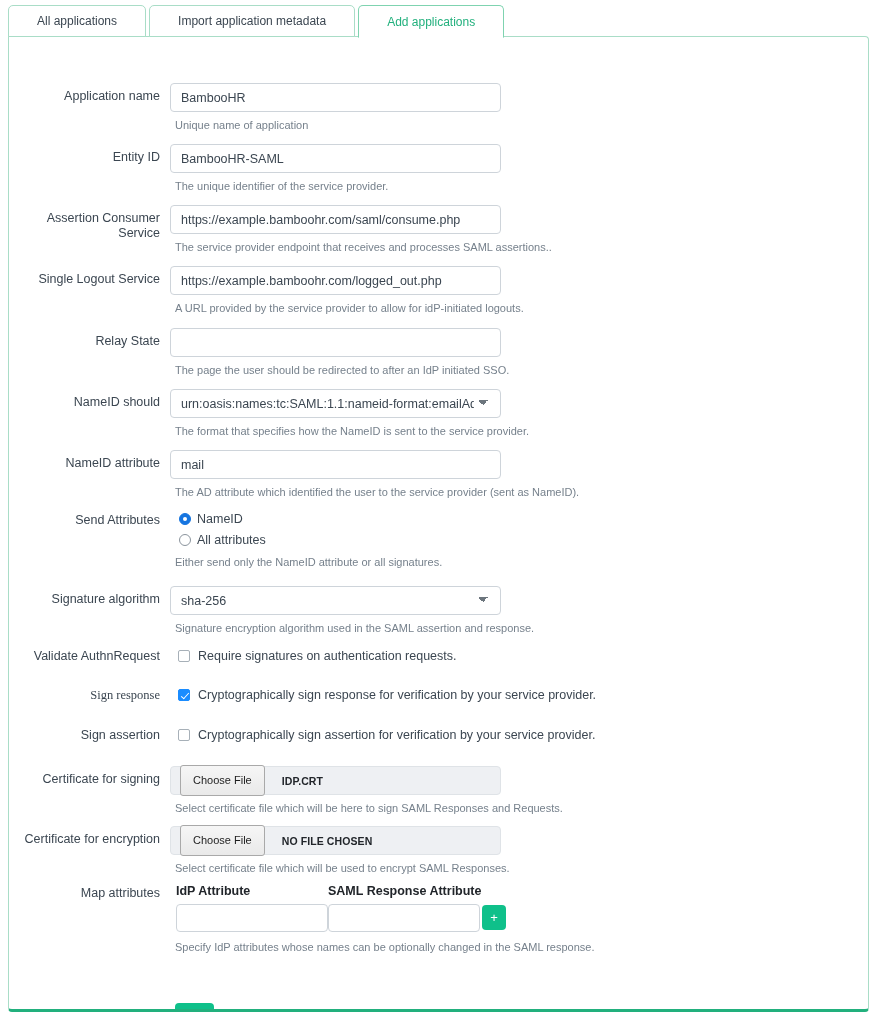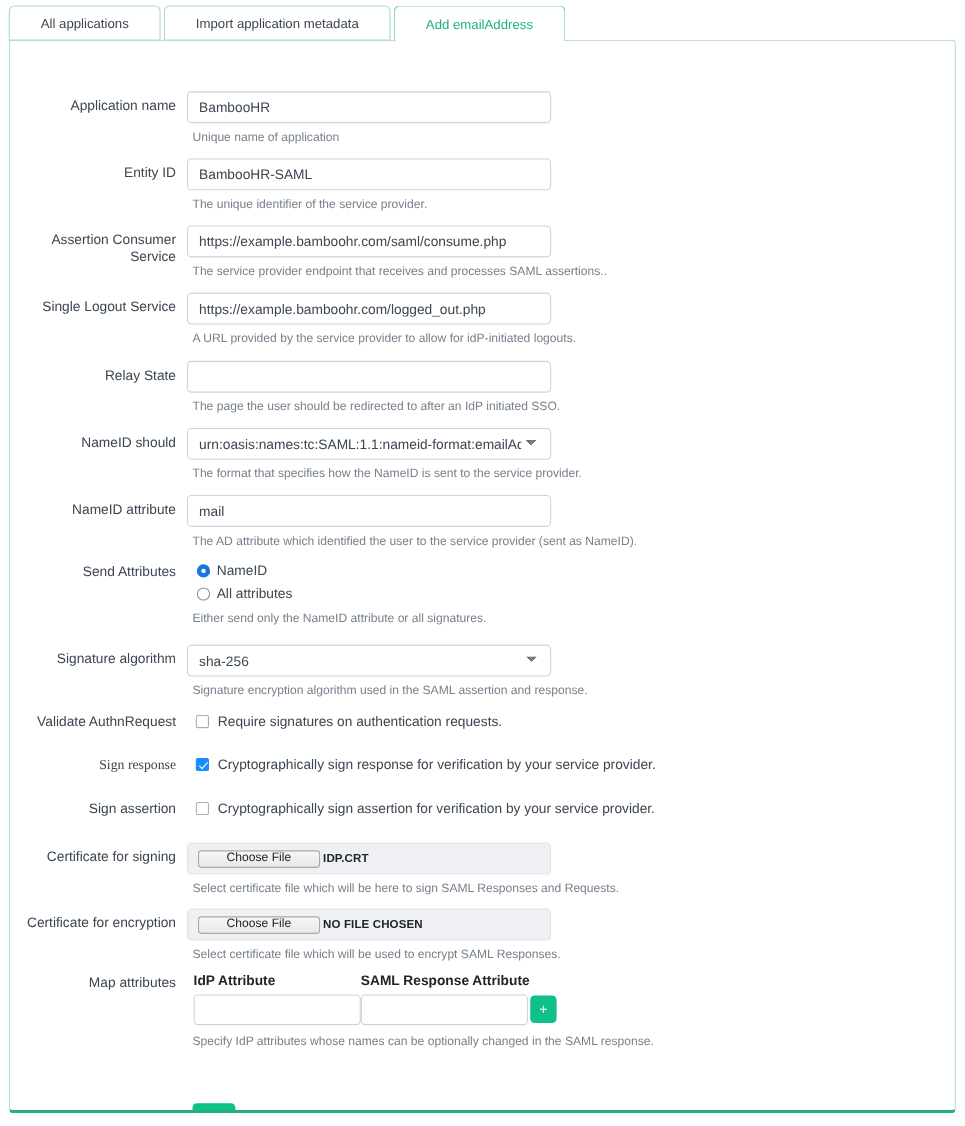--- a/index.html
+++ b/index.html
@@ -181,35 +181,35 @@
     height: 29px;
     background: #eef0f3;
     border: 1px solid #dfe3e7;
     border-radius: 4px;
     display: flex;
     align-items: center;
     padding-left: 9px;
     cursor: pointer;
   }
   .choosebtn {
-    height: 16px;
-    padding: 0 25px;
+    height: 31px;
+    padding: 0 12px;
     font-size: 11px;
     color: #1d1d1d;
     background: linear-gradient(#f6f6f6, #e9e9e9);
     border: 1px solid #a9a9a9;
     border-radius: 3px;
     display: flex;
     align-items: center;
     line-height: 1;
     font-family: "Liberation Sans", sans-serif;
     cursor: pointer;
   }
   .fname {
-    margin-left: 3px;
+    margin-left: 17px;
     font-size: 10.5px;
     font-weight: bold;
     color: #21252a;
     letter-spacing: 0.1px;
   }
 
   
   .maphdr {
     position: absolute;
     font-size: 12.5px;
@@ -260,21 +260,21 @@
   }
 </style>
 </head>
 <body>
 
 <div id="root">
 
   <div class="tabstrip">
     <div class="tab">All applications</div>
     <div class="tab">Import application metadata</div>
-    <div class="tab active">Add emailAddress</div>
+    <div class="tab active">Add applications</div>
   </div>
 
   <div class="panel">
 
 
     <div class="row" style="top:46px;">
       <div class="lbl" style="top:6px;">Application name</div>
       <div class="ctl">
         <input class="txt" type="text" value="BambooHR" style="">
       </div>

